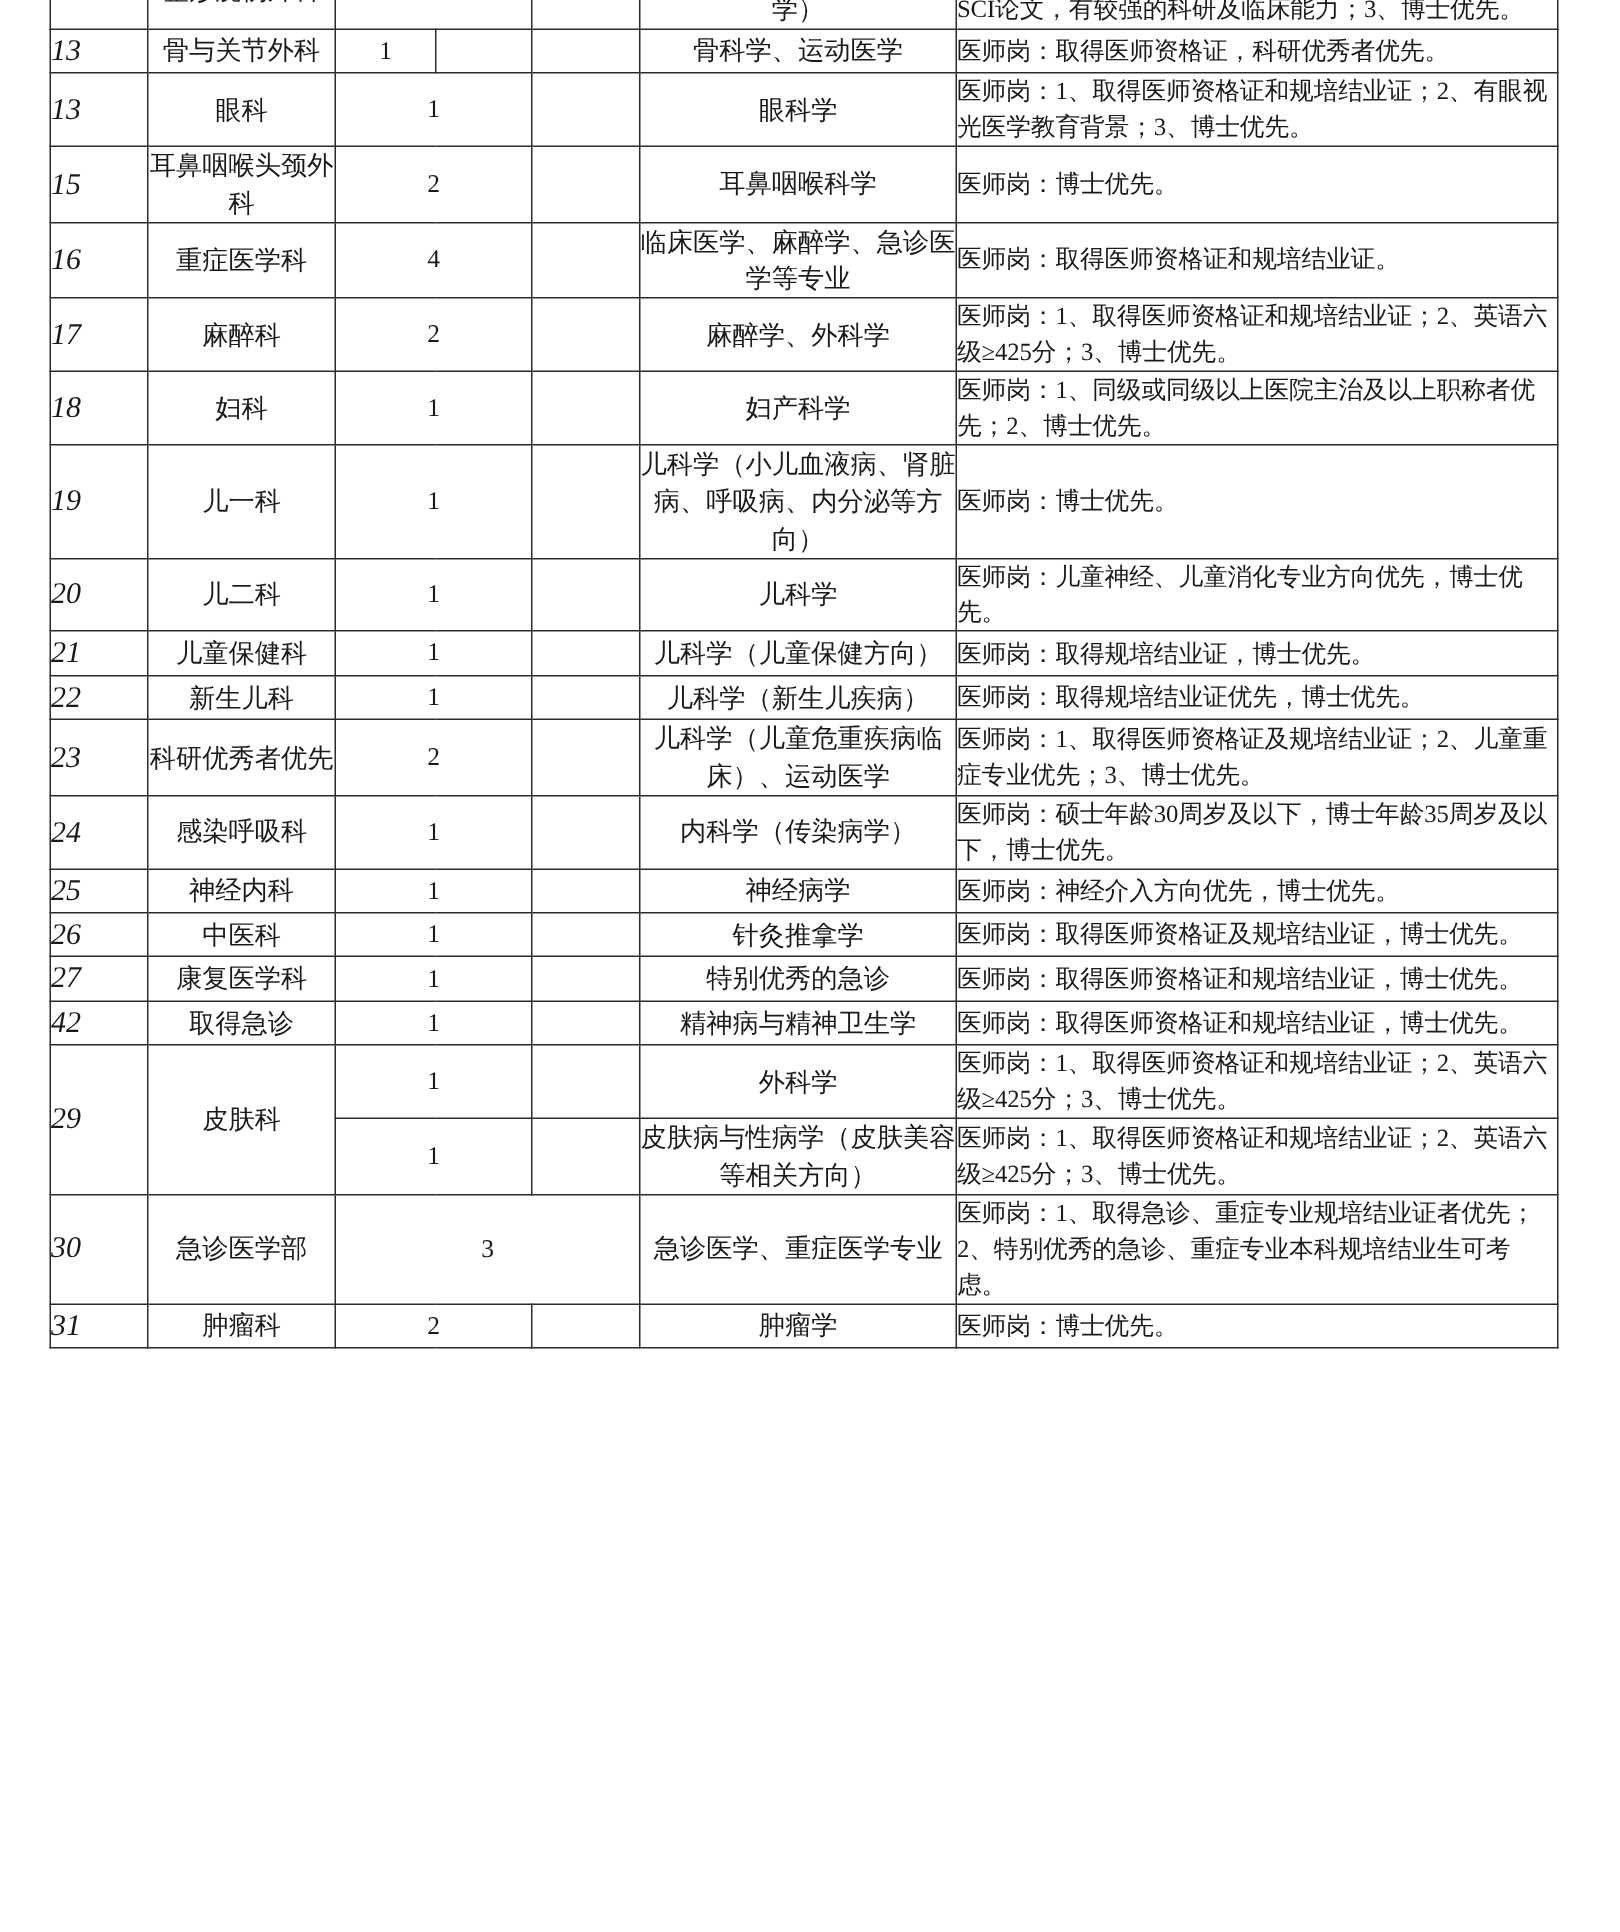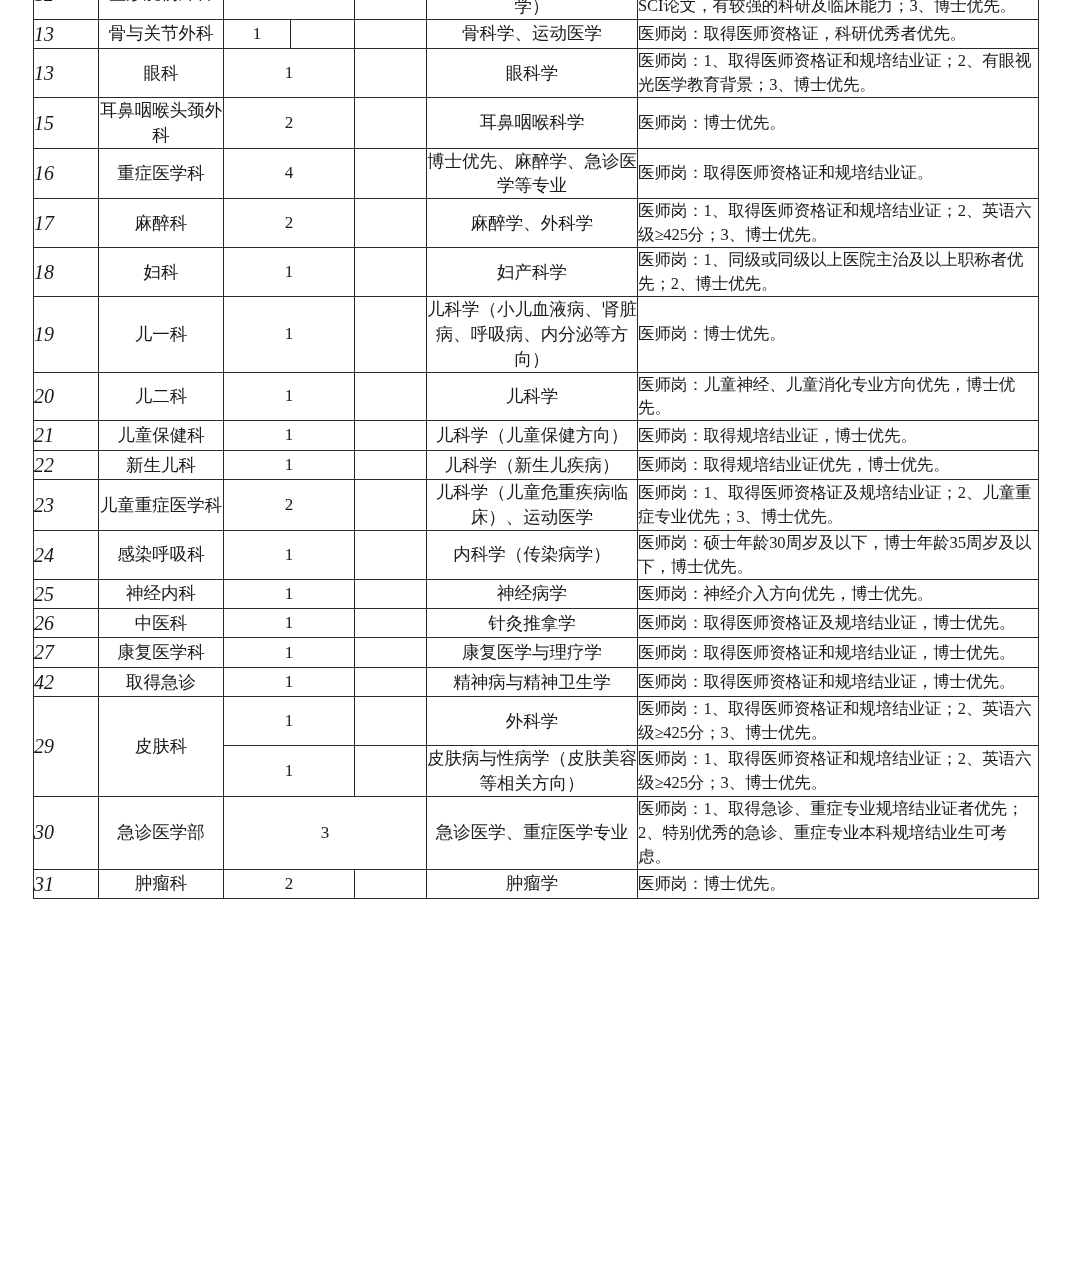--- a/index.html
+++ b/index.html
@@ -117,21 +117,21 @@
         <td class="cell-center blank-col"></td>
         <td class="cell-center major">耳鼻咽喉科学</td>
         <td class="cell-left req">医师岗：博士优先。</td>
       </tr>
 
       <tr>
         <td class="cell-center idx">16</td>
         <td class="cell-center dept">重症医学科</td>
         <td class="cell-center count" colspan="2">4</td>
         <td class="cell-center blank-col"></td>
-        <td class="cell-center major">博士优先、麻醉学、急诊医学等专业</td>
+        <td class="cell-center major">临床医学、麻醉学、急诊医学等专业</td>
         <td class="cell-left req">医师岗：取得医师资格证和规培结业证。</td>
       </tr>
 
       <tr>
         <td class="cell-center idx">17</td>
         <td class="cell-center dept">麻醉科</td>
         <td class="cell-center count" colspan="2">2</td>
         <td class="cell-center blank-col"></td>
         <td class="cell-center major">麻醉学、外科学</td>
         <td class="cell-left req">医师岗：1、取得医师资格证和规培结业证；2、英语六级≥425分；3、博士优先。</td>
@@ -177,21 +177,21 @@
         <td class="cell-center idx">22</td>
         <td class="cell-center dept">新生儿科</td>
         <td class="cell-center count" colspan="2">1</td>
         <td class="cell-center blank-col"></td>
         <td class="cell-center major">儿科学（新生儿疾病）</td>
         <td class="cell-left req">医师岗：取得规培结业证优先，博士优先。</td>
       </tr>
 
       <tr>
         <td class="cell-center idx">23</td>
-        <td class="cell-center dept">儿童重症医学科</td>
+        <td class="cell-center dept">科研优秀者优先</td>
         <td class="cell-center count" colspan="2">2</td>
         <td class="cell-center blank-col"></td>
         <td class="cell-center major">儿科学（儿童危重疾病临床）、运动医学</td>
         <td class="cell-left req">医师岗：1、取得医师资格证及规培结业证；2、儿童重症专业优先；3、博士优先。</td>
       </tr>
 
       <tr>
         <td class="cell-center idx">24</td>
         <td class="cell-center dept">感染呼吸科</td>
         <td class="cell-center count" colspan="2">1</td>
@@ -216,21 +216,21 @@
         <td class="cell-center blank-col"></td>
         <td class="cell-center major">针灸推拿学</td>
         <td class="cell-left req">医师岗：取得医师资格证及规培结业证，博士优先。</td>
       </tr>
 
       <tr>
         <td class="cell-center idx">27</td>
         <td class="cell-center dept">康复医学科</td>
         <td class="cell-center count" colspan="2">1</td>
         <td class="cell-center blank-col"></td>
-        <td class="cell-center major">康复医学与理疗学</td>
+        <td class="cell-center major">特别优秀的急诊</td>
         <td class="cell-left req">医师岗：取得医师资格证和规培结业证，博士优先。</td>
       </tr>
 
       <tr>
         <td class="cell-center idx">42</td>
         <td class="cell-center dept">取得急诊</td>
         <td class="cell-center count" colspan="2">1</td>
         <td class="cell-center blank-col"></td>
         <td class="cell-center major">精神病与精神卫生学</td>
         <td class="cell-left req">医师岗：取得医师资格证和规培结业证，博士优先。</td>

